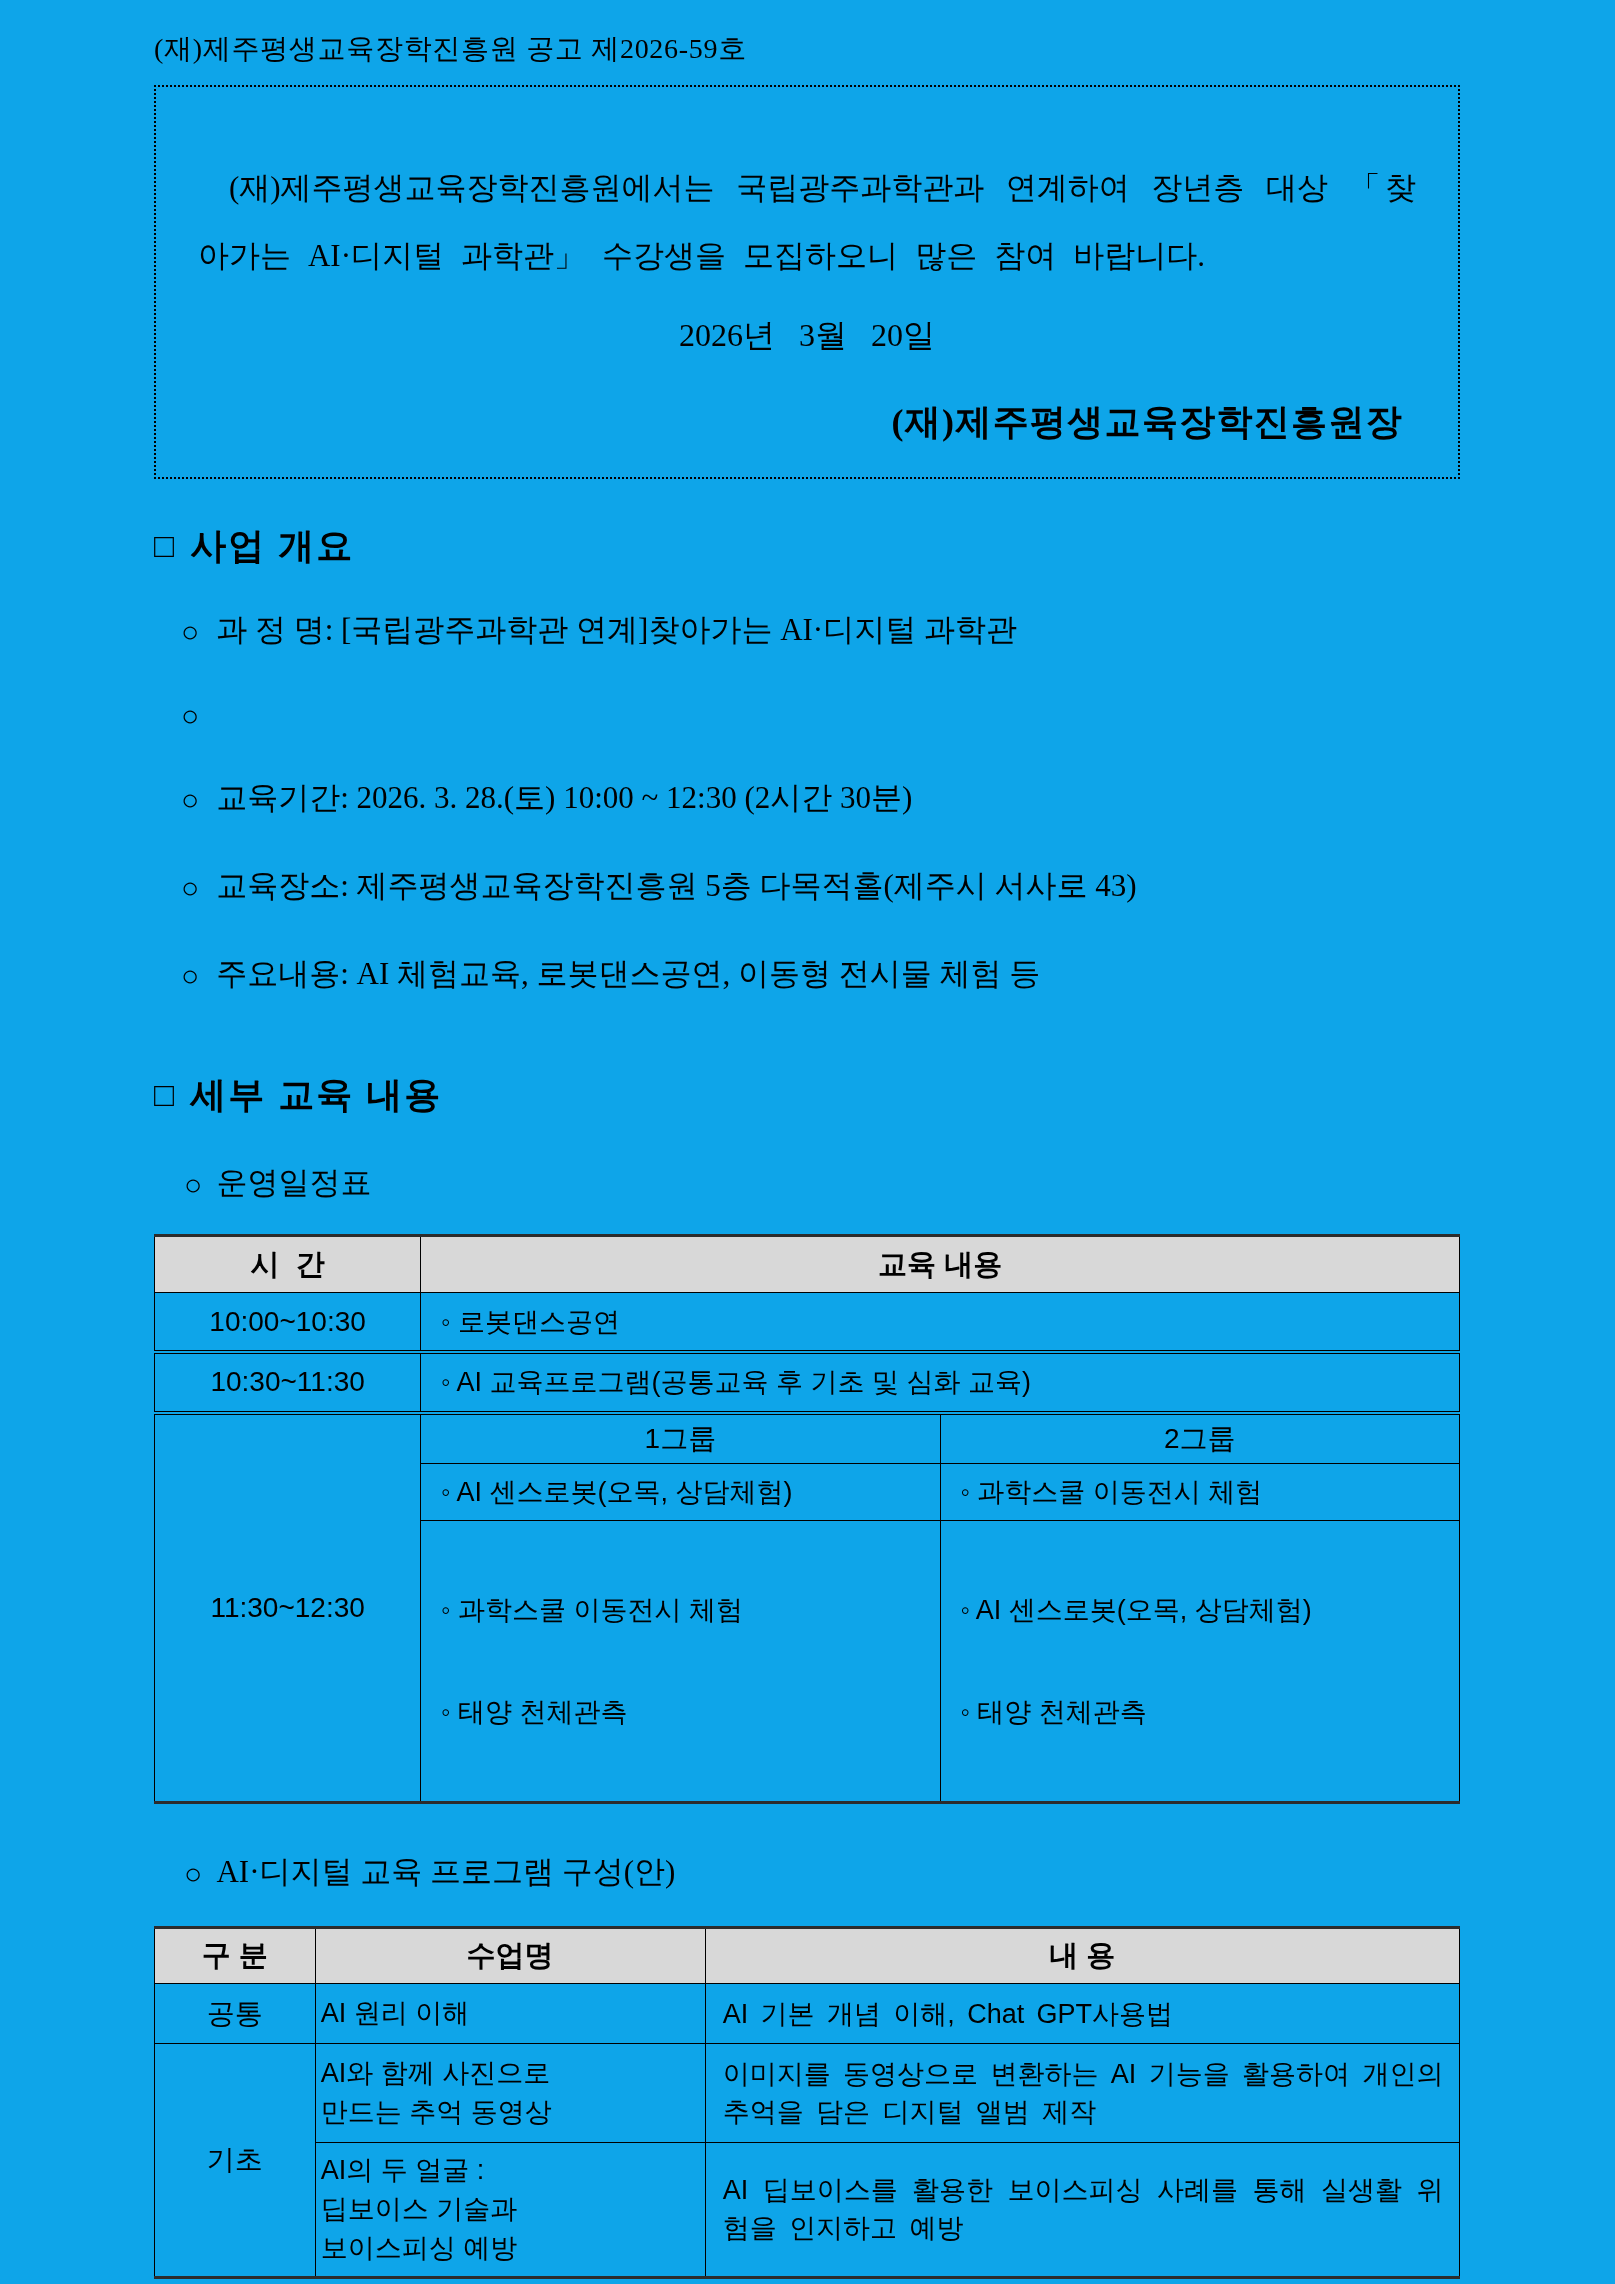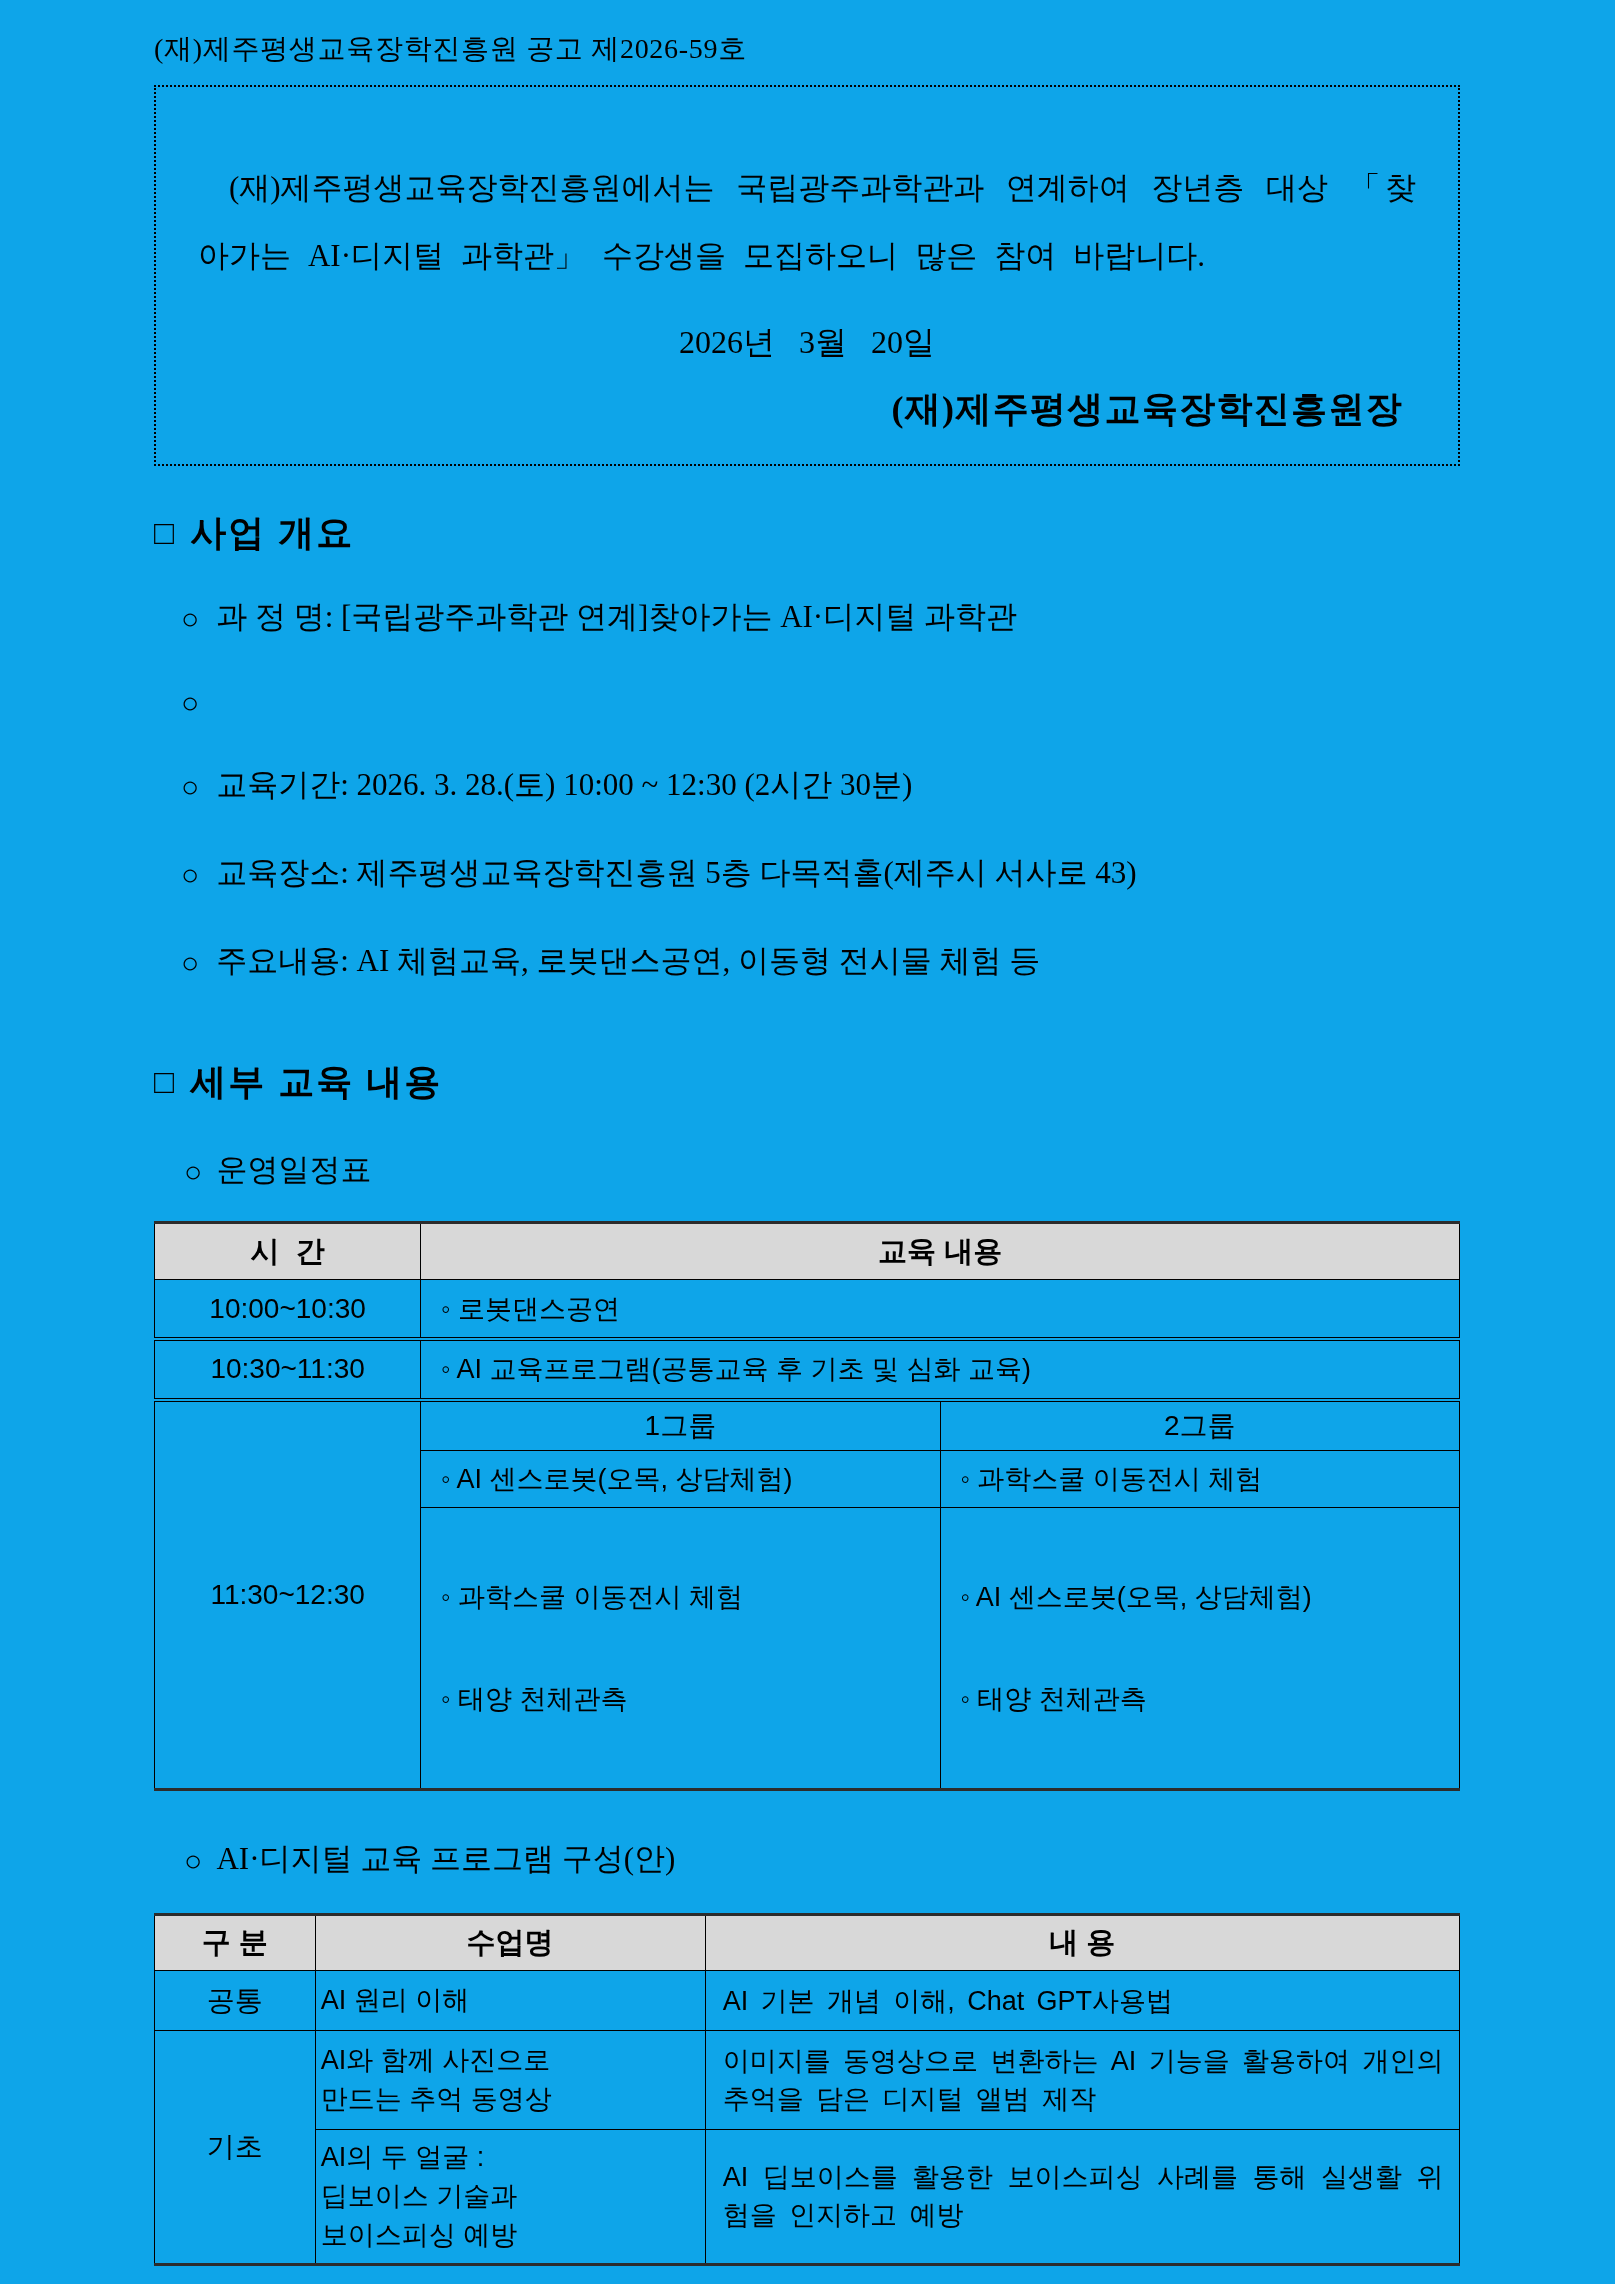--- a/index.html
+++ b/index.html
@@ -39,27 +39,27 @@
   }
   .box-body {
     margin: 40px 3.9px 0 3.9px;
     font-size: 31px;
     line-height: 2.2;
     text-align: justify;
     text-indent: 31px;
     word-spacing: 0.3em;
   }
   .box-date {
-    margin-top: 31px;
+    margin-top: 24px;
     text-align: center;
     font-size: 32px;
     white-space: pre;
   }
   .box-signer {
-    margin-top: 20px;
+    margin-top: 40px;
     text-align: right;
     padding-right: 17px;
     font-size: 36px;
     font-weight: 700;
     letter-spacing: 1.3px;
   }
 
   
   .sec-heading {
     margin: 43px 0 38px 0;

